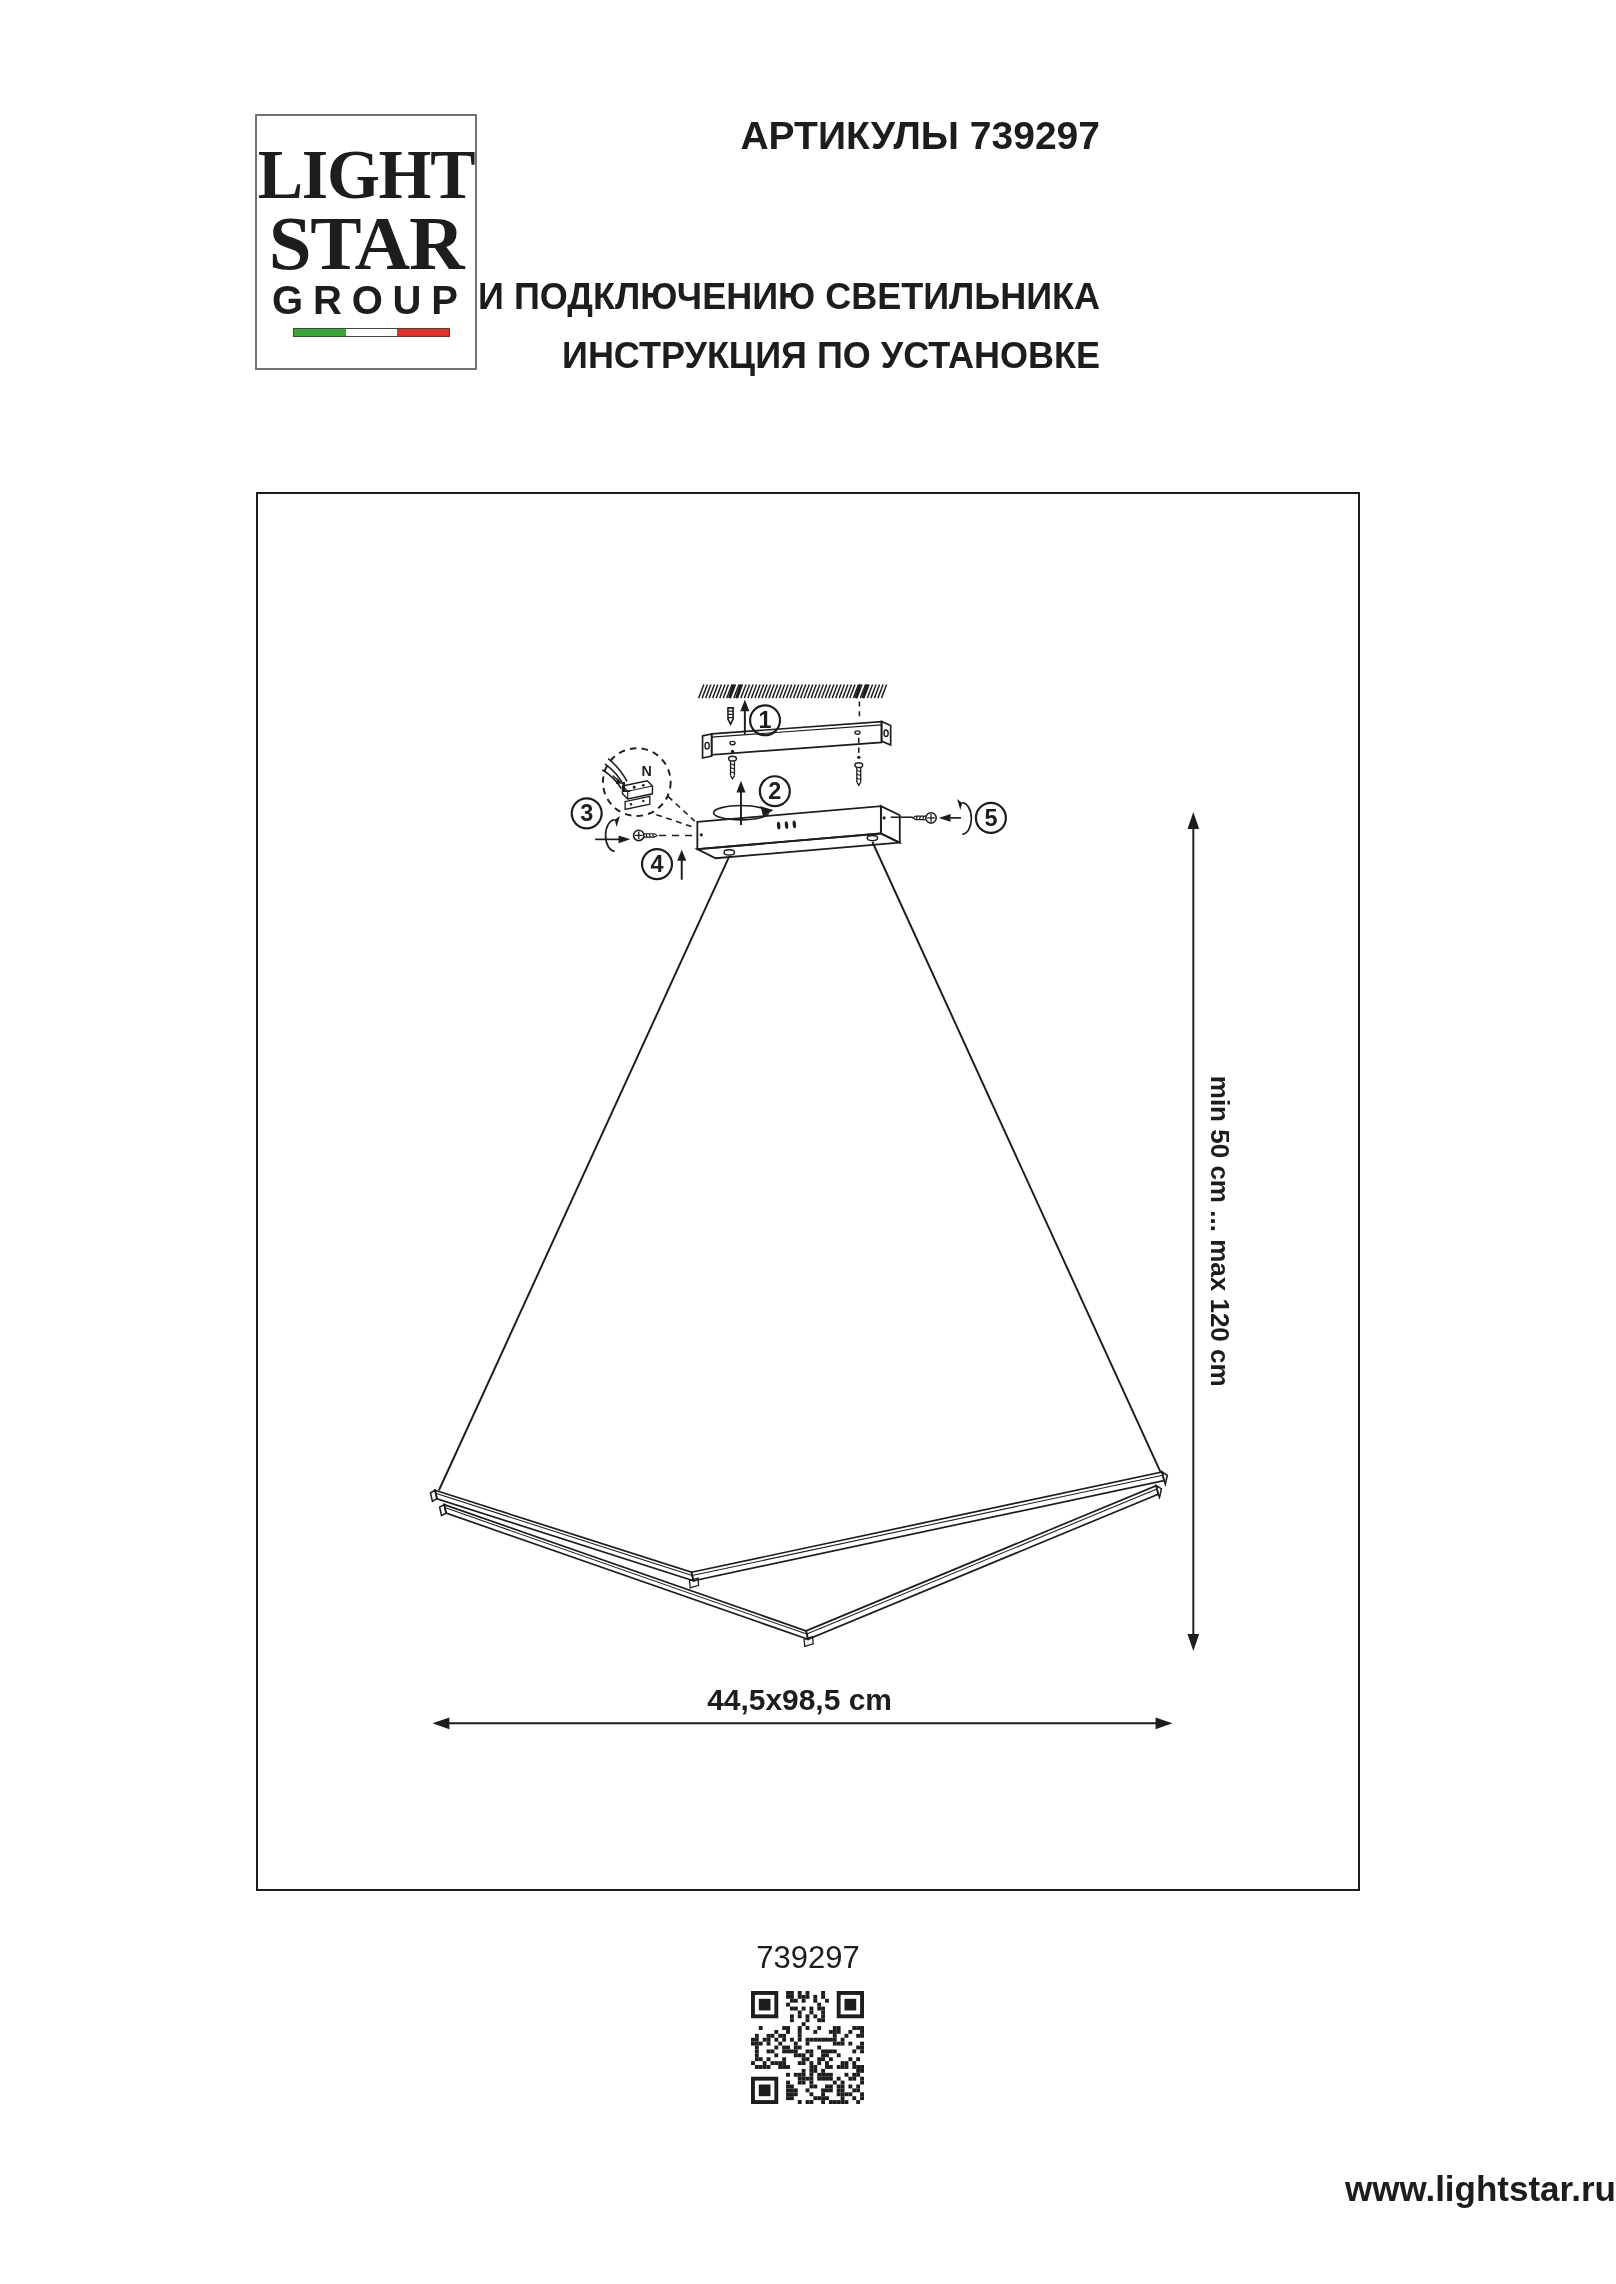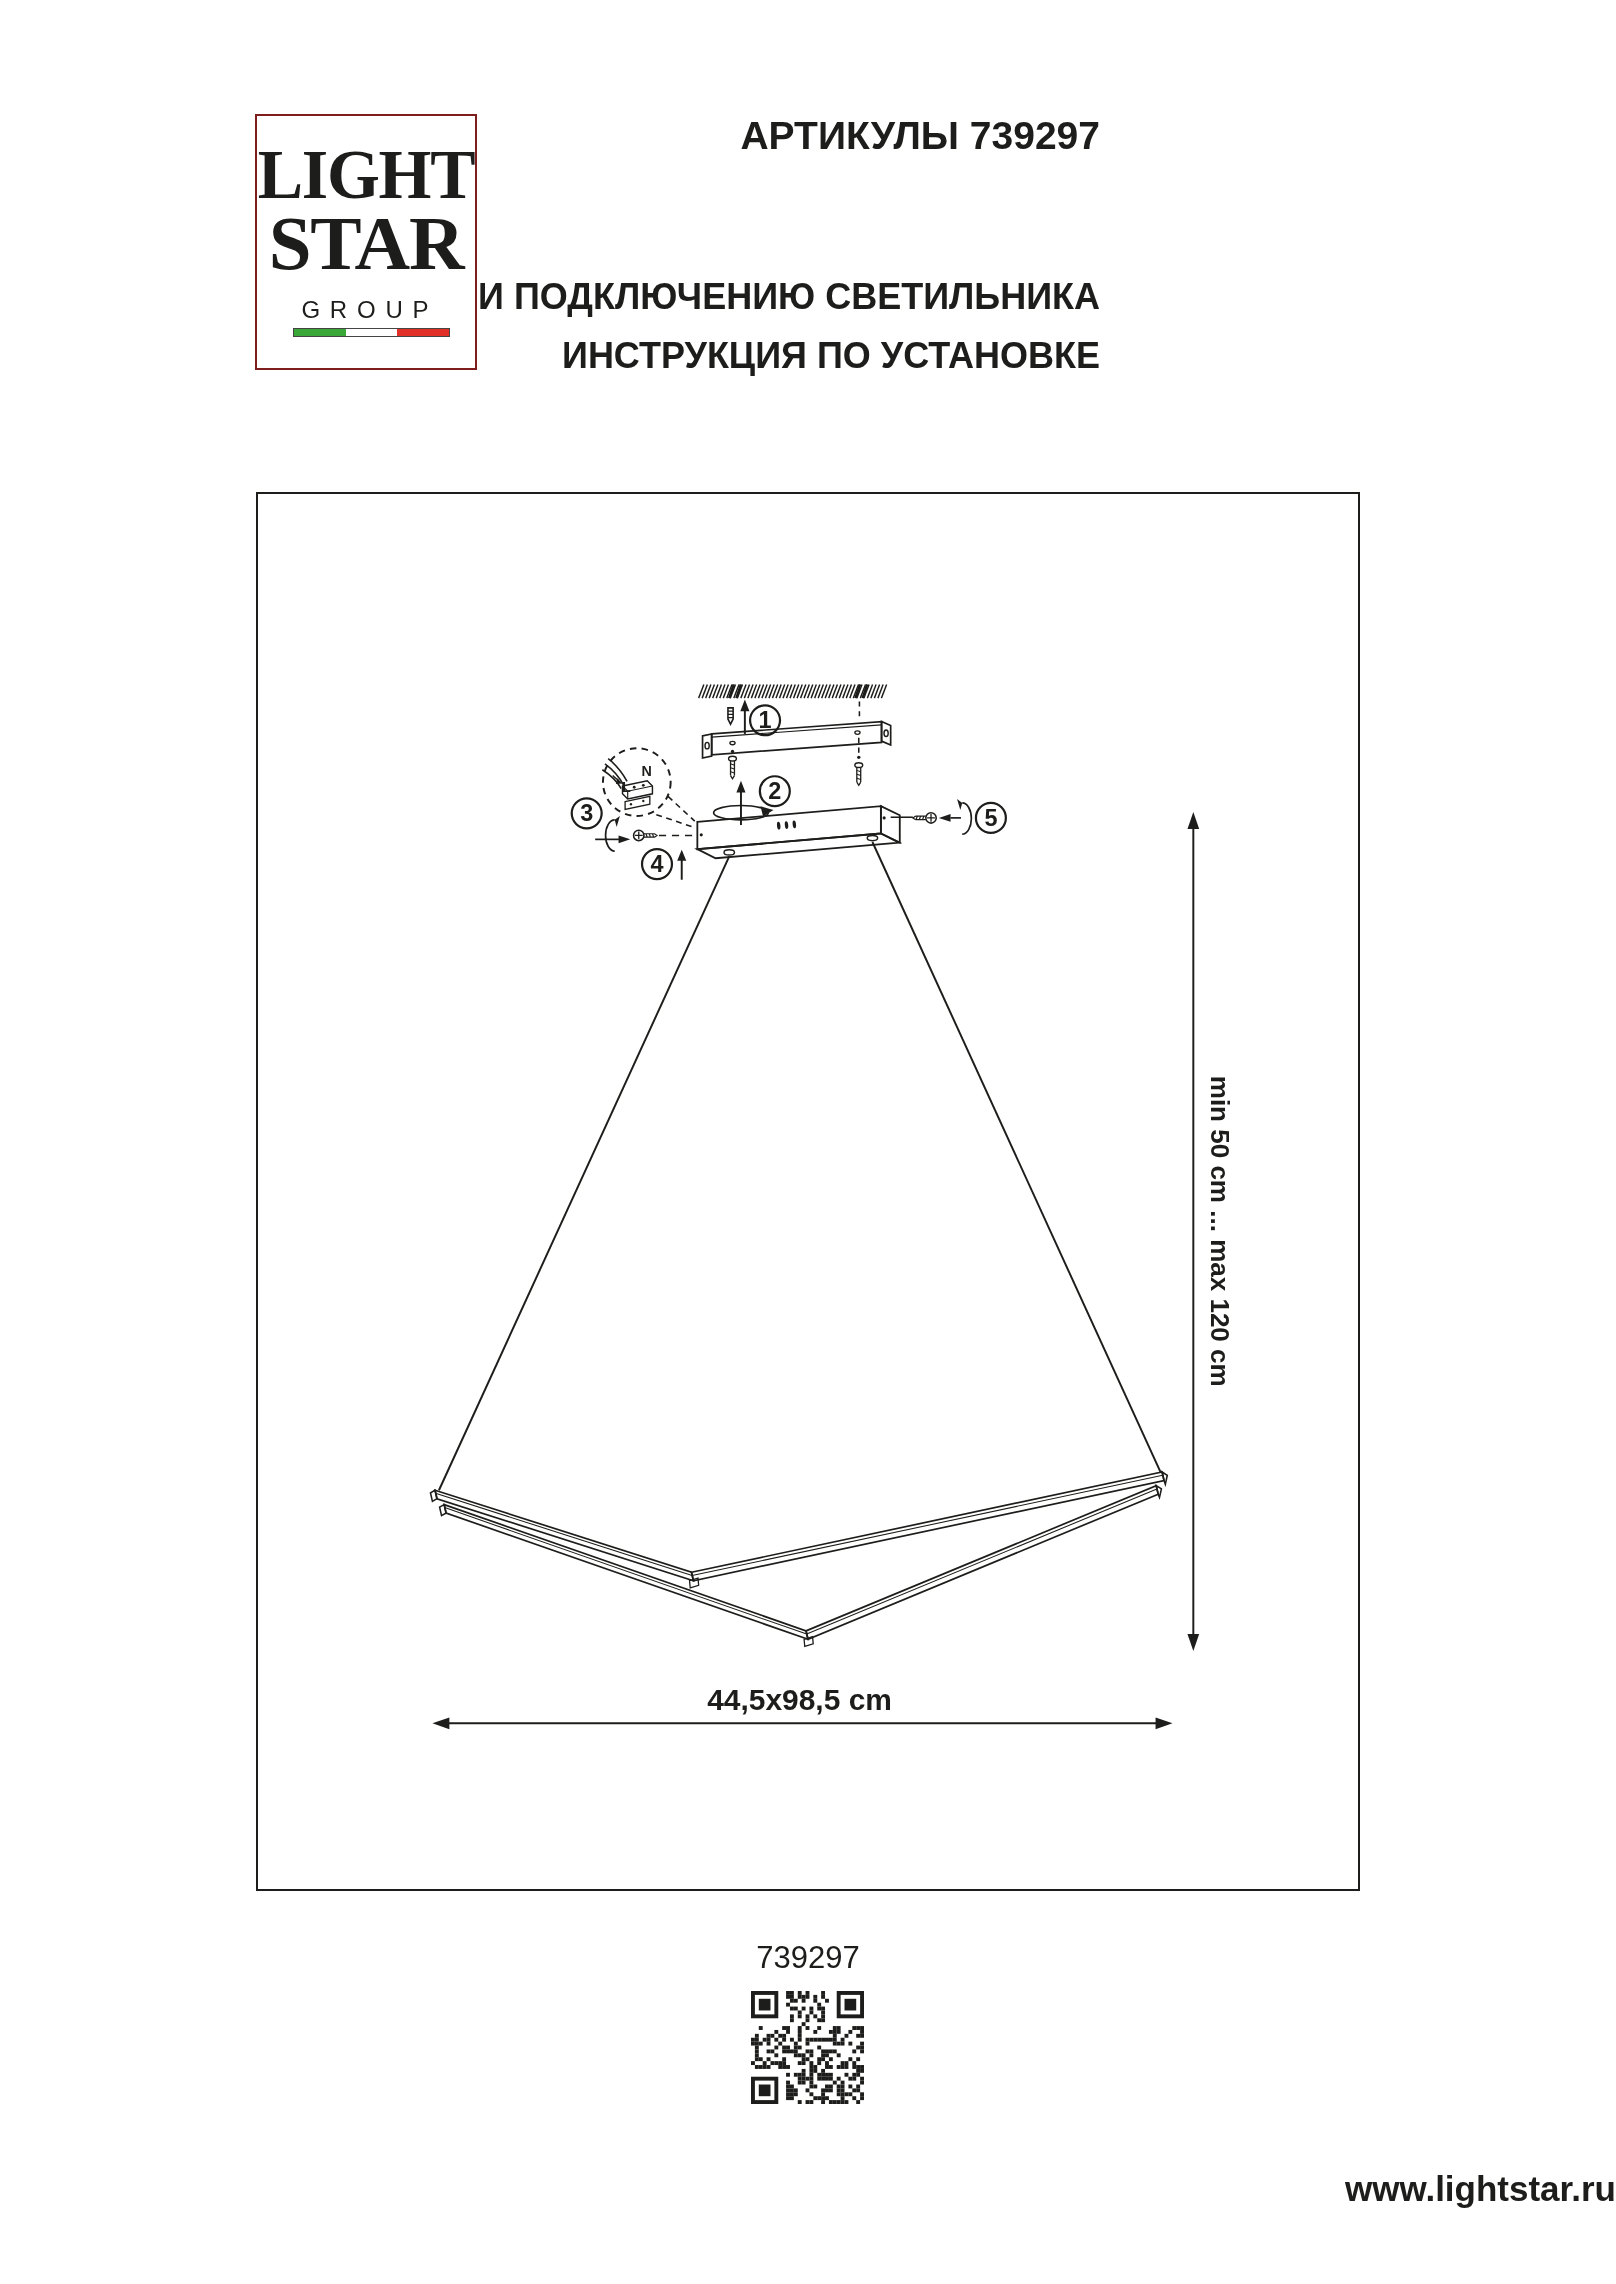--- a/index.html
+++ b/index.html
@@ -4,34 +4,34 @@
 <style>
   html,body{margin:0;padding:0;}
   body{
     width:1616px;height:2284px;position:relative;background:#ffffff;
     font-family:"Liberation Sans",sans-serif;color:#1d1d1b;
   }
   .abs{position:absolute;}
   
   .logo-box{
     left:255px;top:114px;width:222px;height:256px;
-    border:2px solid #7f1d1d;box-sizing:border-box;text-align:center;
+    border:2px solid #737373;box-sizing:border-box;text-align:center;
   }
   .logo-light{
     font-family:"Liberation Serif",serif;font-weight:bold;
     font-size:68px;line-height:68px;letter-spacing:-1.3px;margin-top:25px;
     transform:scaleY(1.02);
   }
   .logo-star{
     font-family:"Liberation Serif",serif;font-weight:bold;
     font-size:77px;line-height:69px;letter-spacing:-1.3px;
   }
   .logo-group{
-    font-size:24px;line-height:34px;letter-spacing:9.8px;margin-top:15px;
-    margin-left:7.8px;font-weight:normal;
+    font-size:40px;line-height:34px;letter-spacing:9.8px;margin-top:5px;
+    margin-left:7.8px;font-weight:bold;
   }
   .flag{left:36px;top:212px;width:155px;height:7.2px;border:1px solid #444;
     box-sizing:content-box;display:flex;}
   .flag span{flex:1;}
   .flag .f-green{background:#3aa839;}
   .flag .f-white{background:#ffffff;}
   .flag .f-red{background:#e03028;}
   
   .hdr-series{
     right:516px;top:105px;text-align:right;font-weight:bold;

